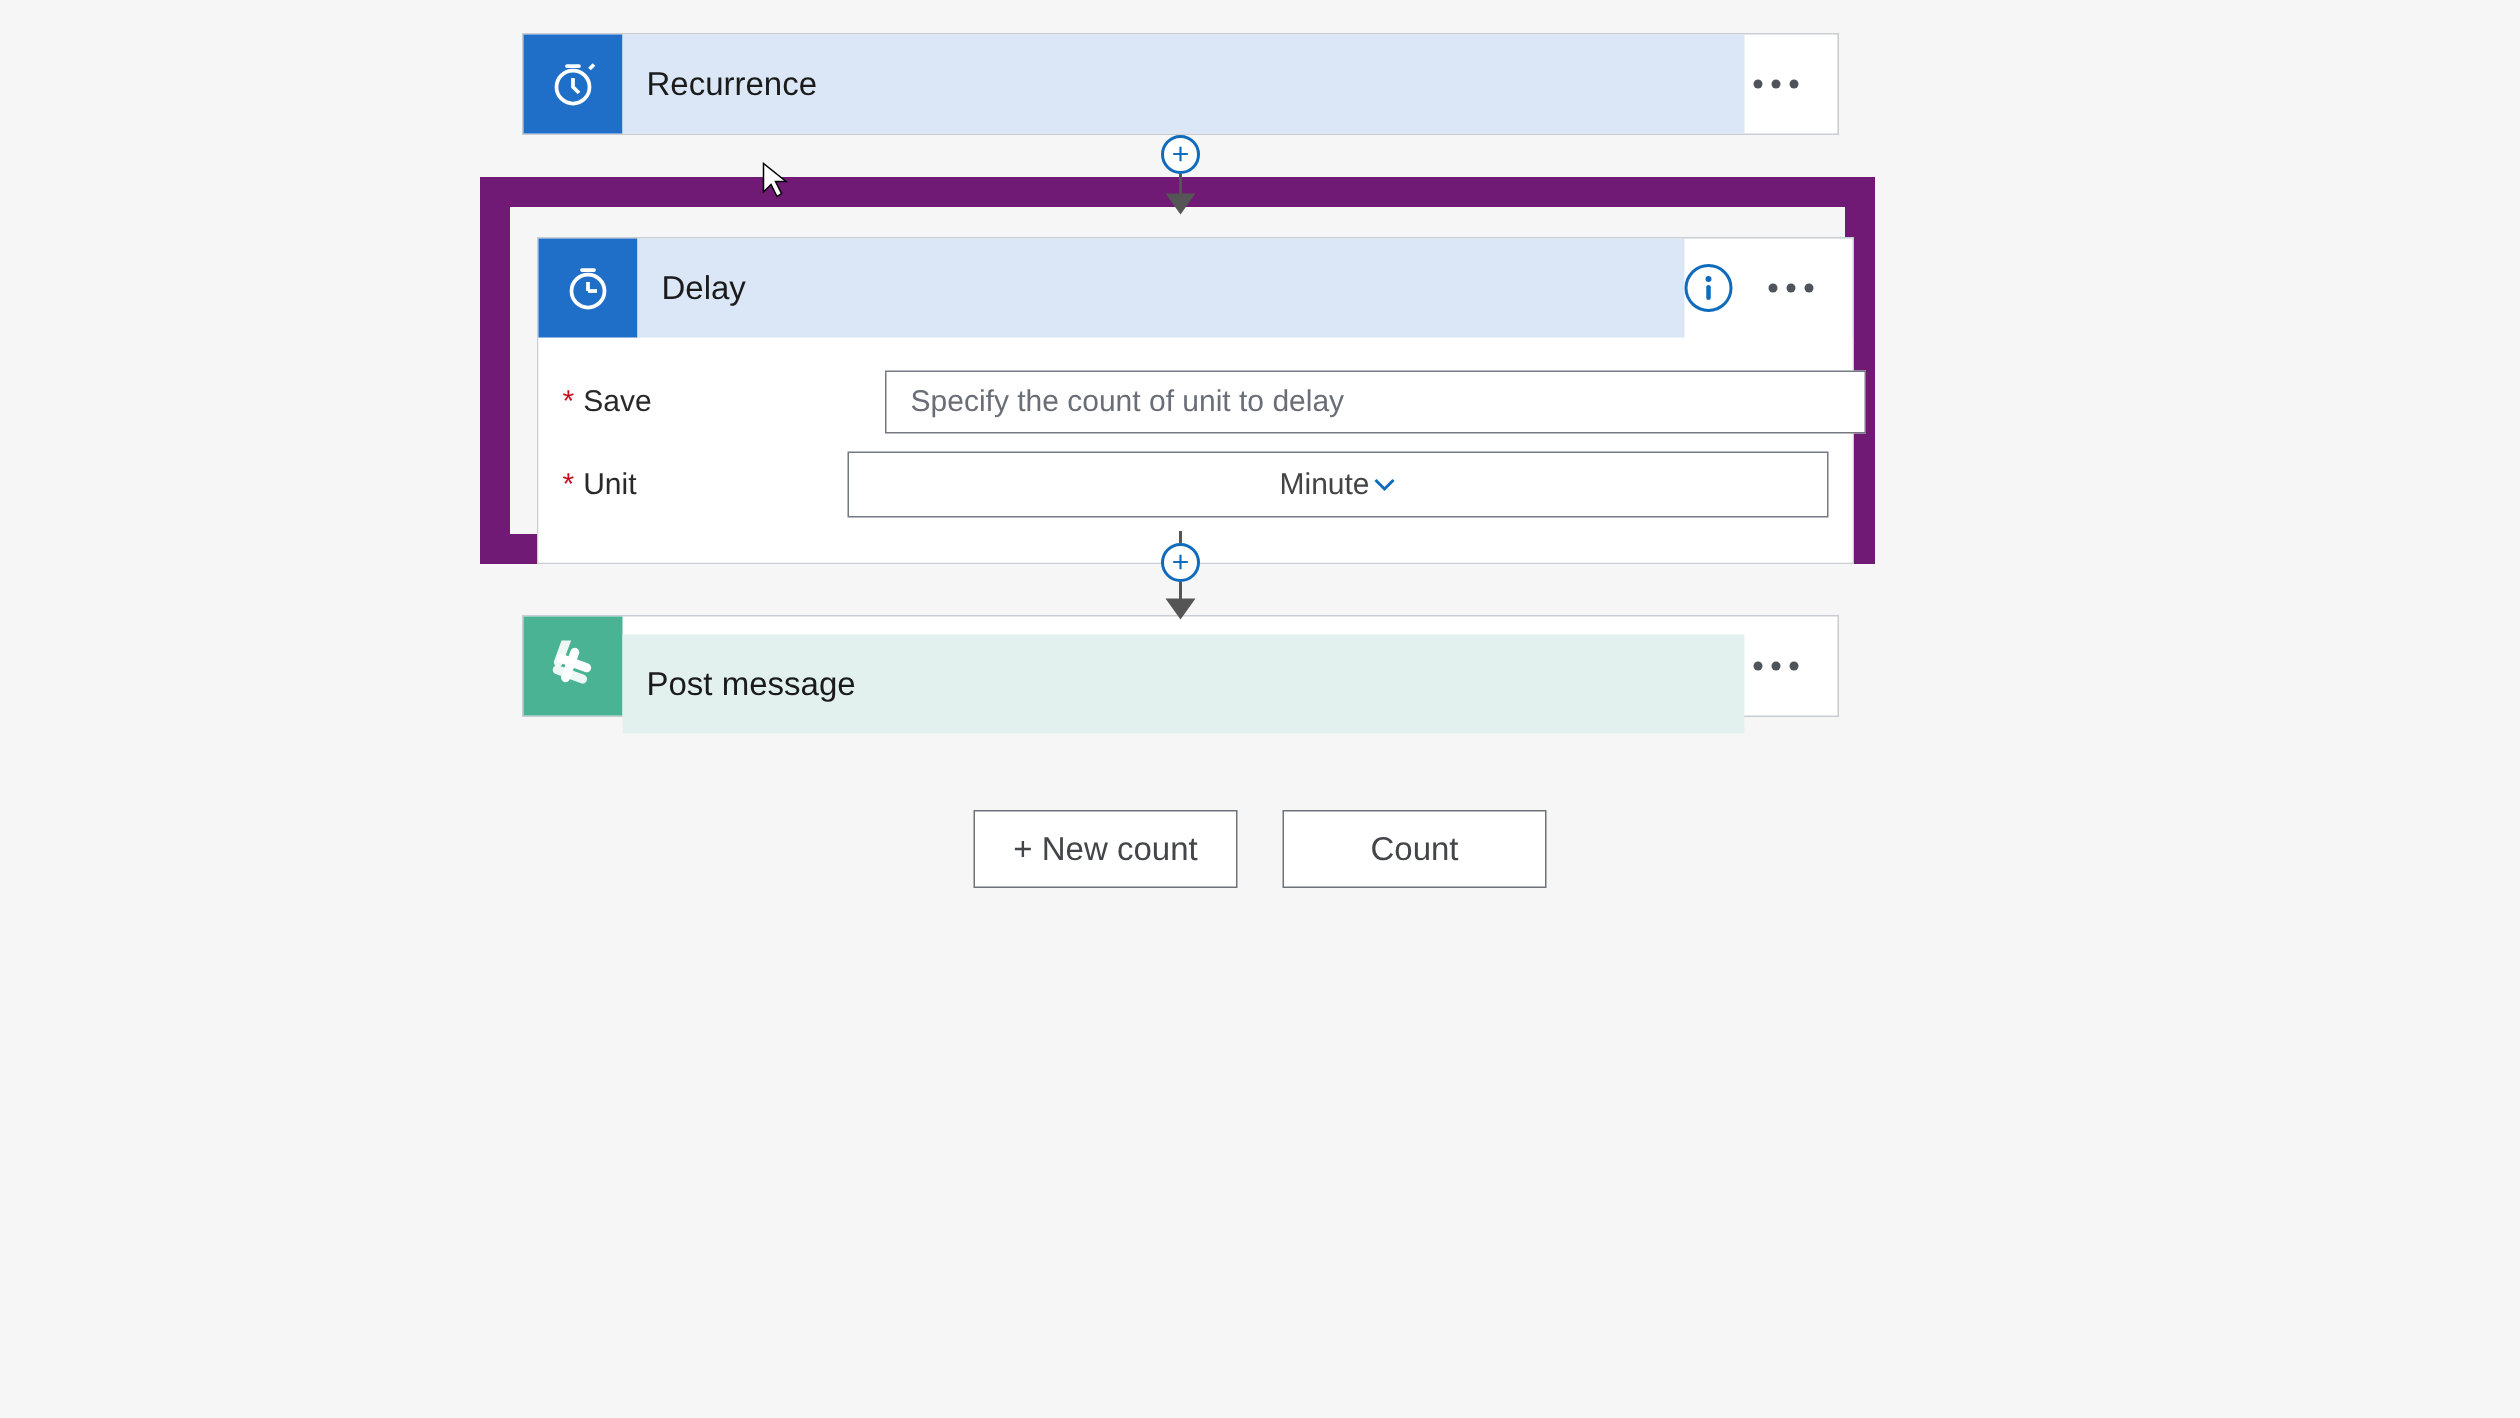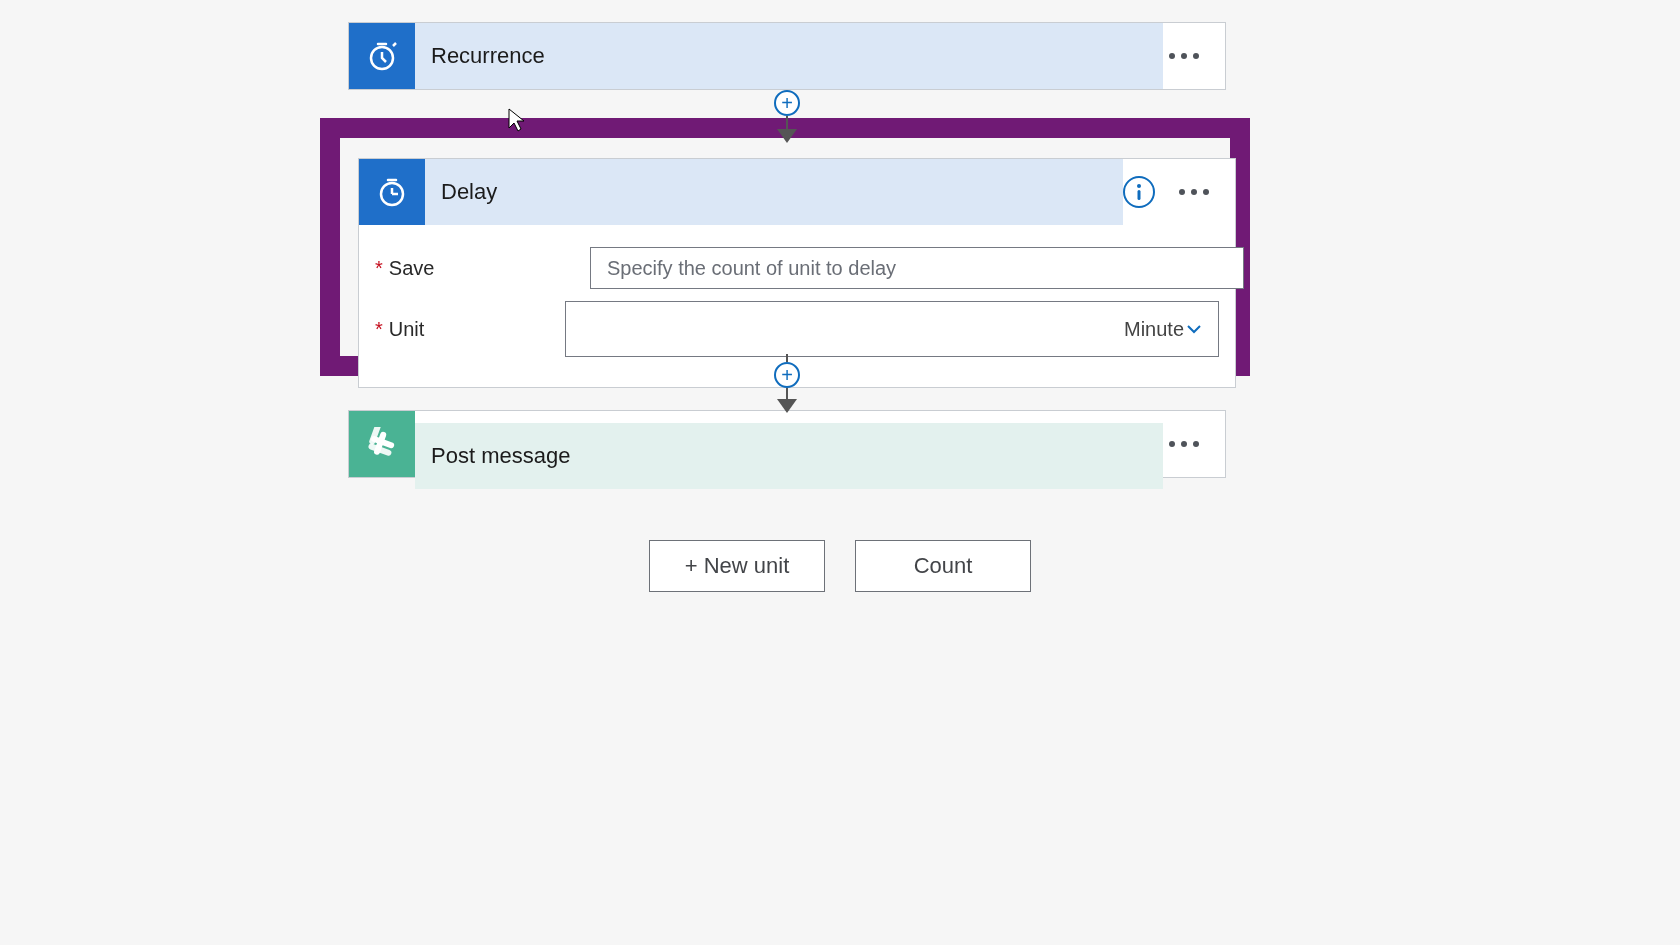--- a/index.html
+++ b/index.html
@@ -132,23 +132,23 @@
       height:42px;
       border:1px solid #757982;
       padding:0 16px;
       font-size:20px;
       color:#444;
       background:#fff;
       margin-left:25px;
     }
     .txtinput::placeholder { color:#6a6e76; }
     .selectish {
-      width:100%; height:56px;
+      width:100%; height:44px;
       border:1px solid #757982;
-      display:flex; align-items:center; justify-content:flex-end;
+      display:flex; align-items:center; justify-content:center;
       padding:0 14px 0 16px;
       font-size:20px; color:#444;
       background:#fff;
       cursor:pointer;
     }
     .chev-down {
       width:20px; height:20px;
       display:flex; align-items:center; justify-content:center;
       color:#0f6cbd;
     }
@@ -327,21 +327,21 @@
         <div class="dots">
           <span class="dot"></span>
           <span class="dot"></span>
           <span class="dot"></span>
         </div>
       </div>
     </div>
   </div>
 
   <div class="btn-row">
-    <button class="btn">+ New unit</button>
+    <button class="btn">+ New count</button>
     <button class="btn">Count</button>
   </div>
 
   <svg class="cursor-artifact" width="20" height="26">
     <path d="M1 1 L1 20 L6 15 L10 23 L13 21 L9 13 L16 13 Z" fill="#fff" stroke="#000" stroke-width="1"></path>
   </svg>
 
 </div>
 
 </body></html>

